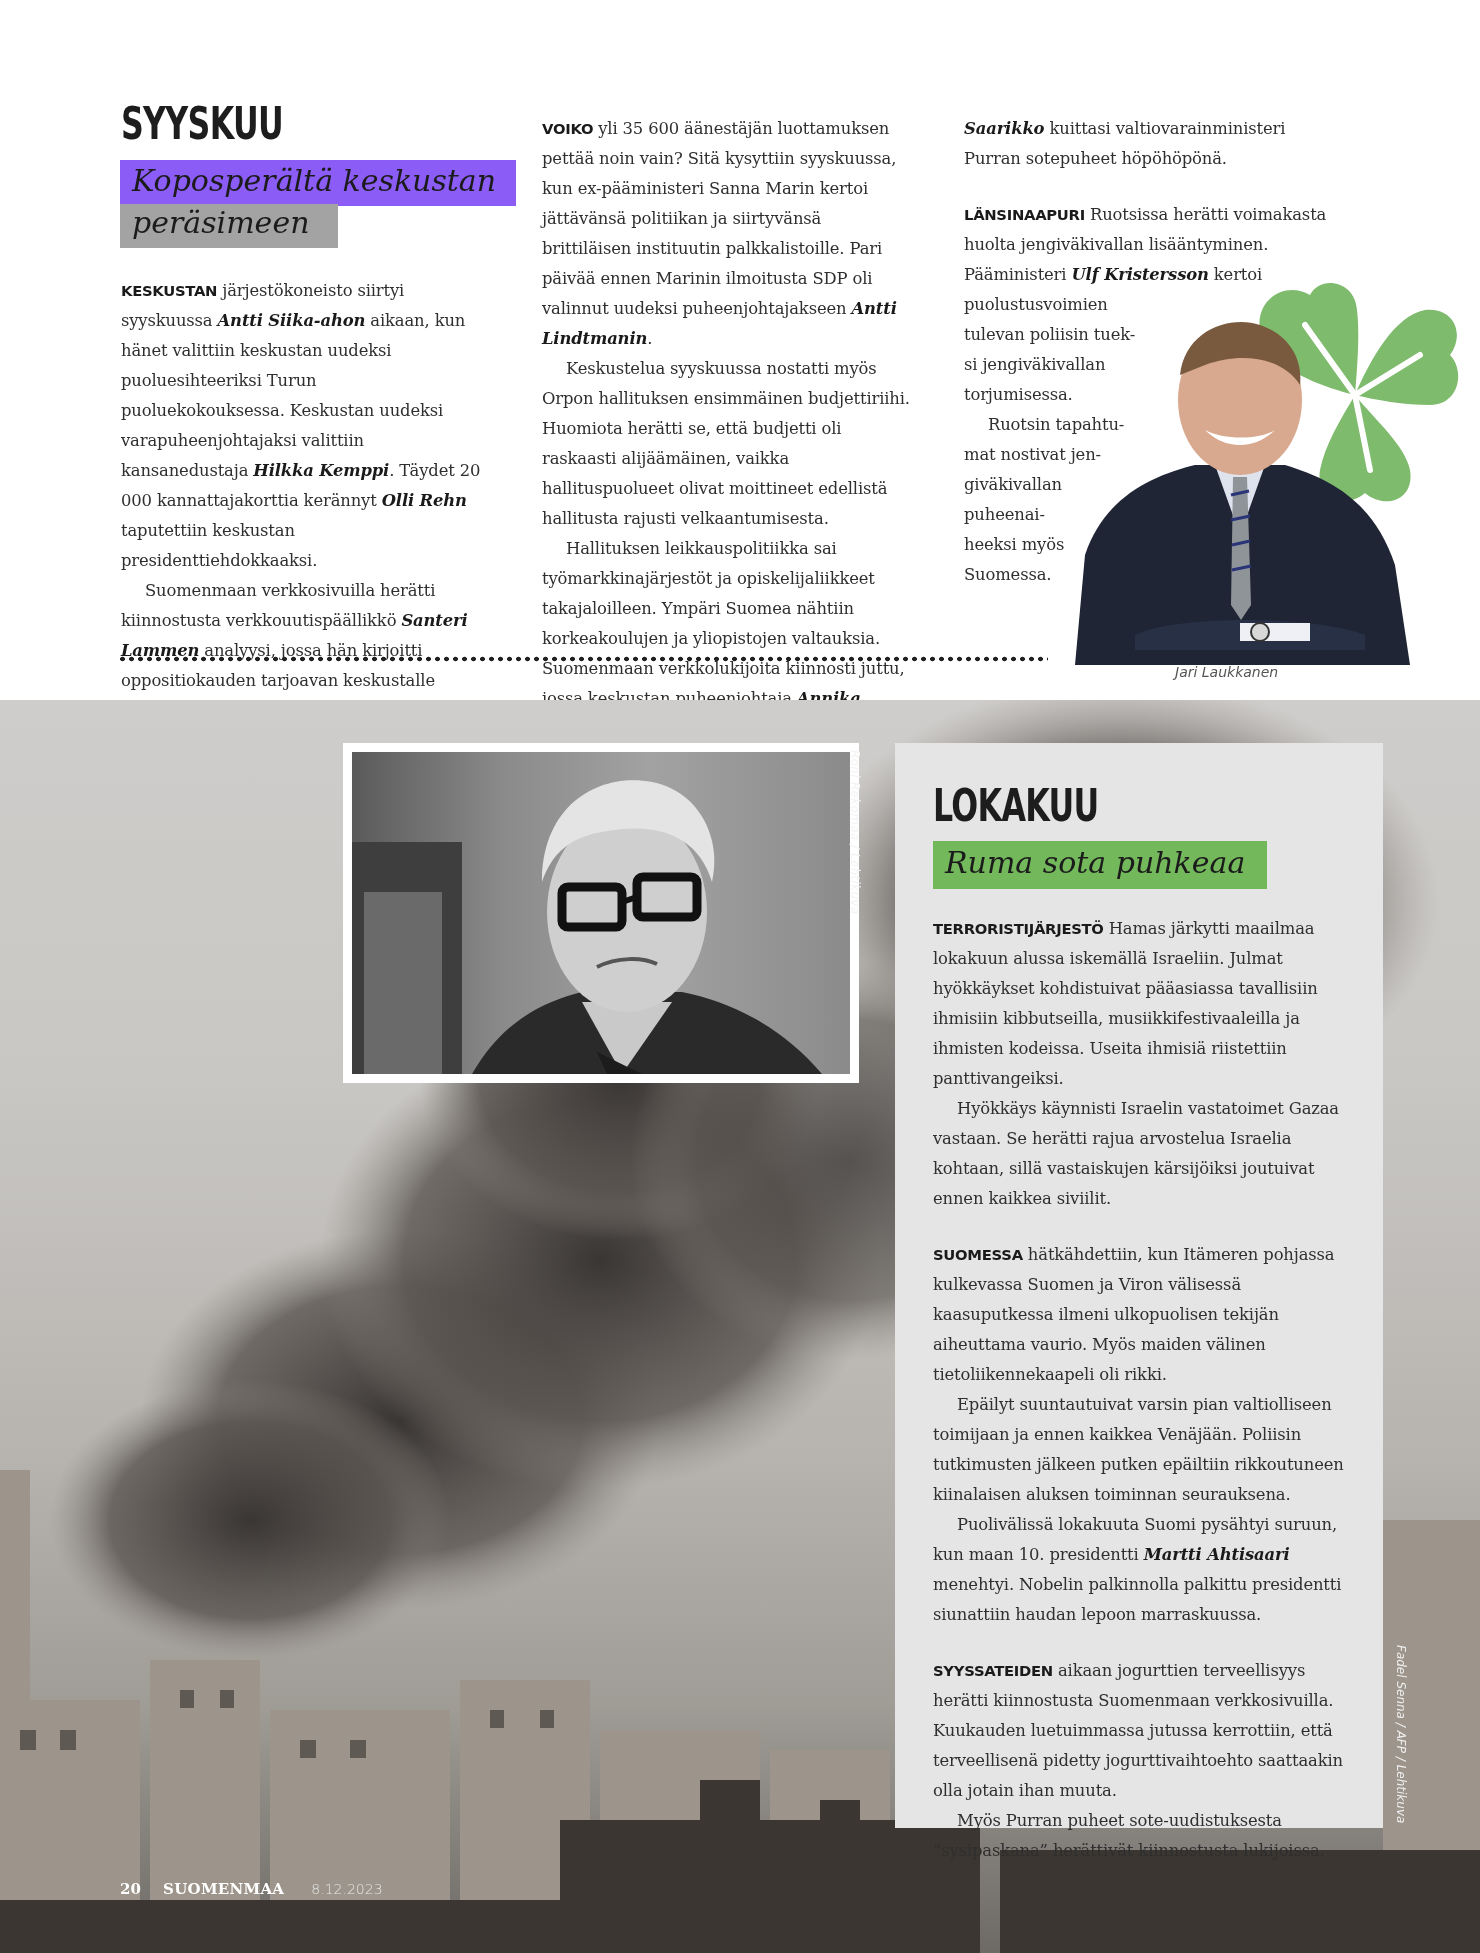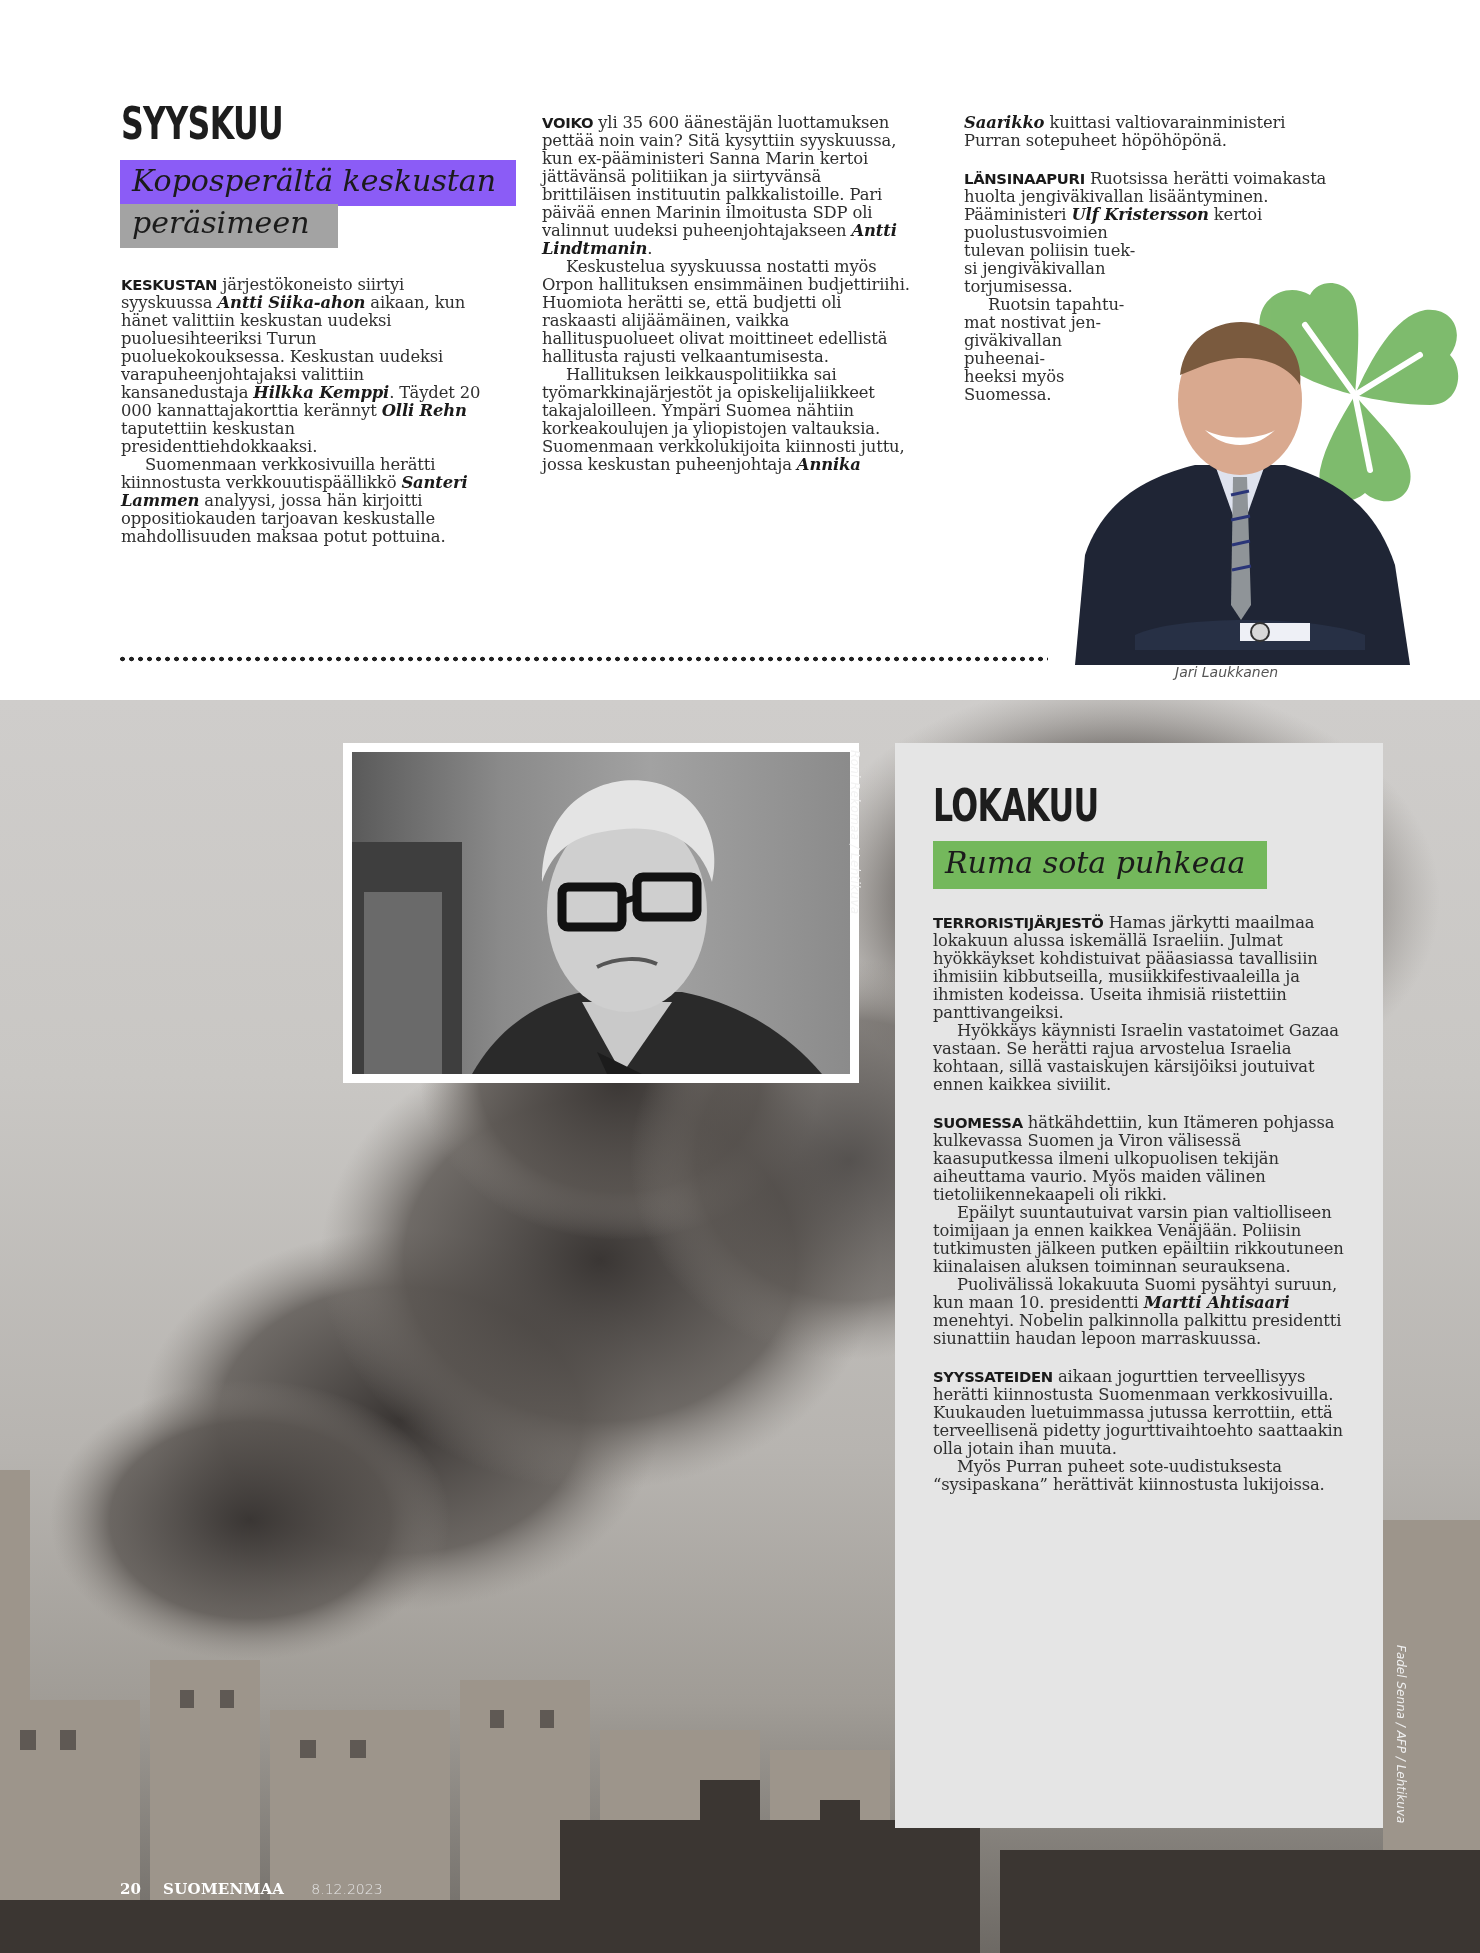--- a/index.html
+++ b/index.html
@@ -1,22 +1,22 @@
 <!DOCTYPE html>
 <html><head>
 <meta charset="utf-8">
 <style>
   * { box-sizing: border-box; margin: 0; padding: 0; }
   html, body { width: 1480px; height: 1953px; background: #fff; overflow: hidden; }
   body { position: relative; font-family: "DejaVu Serif", serif; color: #2b2b2b; }
 
-  .body-text { font-family: "DejaVu Serif", serif; font-size: 16.4px; line-height: 18px; color: #2f2f2f; letter-spacing: -0.15px; }
+  .body-text { font-family: "DejaVu Serif", serif; font-size: 16.4px; line-height: 30px; color: #2f2f2f; letter-spacing: -0.15px; }
   .body-text p { text-indent: 0; }
   .body-text p.ind { text-indent: 24px; }
-  .body-text p.gap { margin-top: 20px; }
+  .body-text p.gap { margin-top: 26px; }
   .lead { font-family: "DejaVu Sans", sans-serif; font-weight: bold; font-size: 14.8px; letter-spacing: -0.3px; color: #1a1a1a; }
   .b { font-weight: bold; color: #1a1a1a; font-style: italic; }
 
   .month { font-family: "DejaVu Sans", sans-serif; font-weight: bold; font-size: 44px; letter-spacing: -1px; color: #1d1d1d; transform: scaleX(0.72); transform-origin: left center; line-height: 1; }
 
   
   #syys-title { position: absolute; left: 121px; top: 102px; }
   #syys-kicker-1 { position: absolute; left: 120px; top: 160px; width: 396px; height: 46px; background:#8b5cf6; }
   #syys-kicker-2 { position: absolute; left: 120px; top: 204px; width: 218px; height: 44px; background:#a3a3a3; }
   .kline { position: absolute; font-family: "DejaVu Serif", serif; font-style: italic; font-size: 30px; color: #1b1b1b; white-space: nowrap; }

